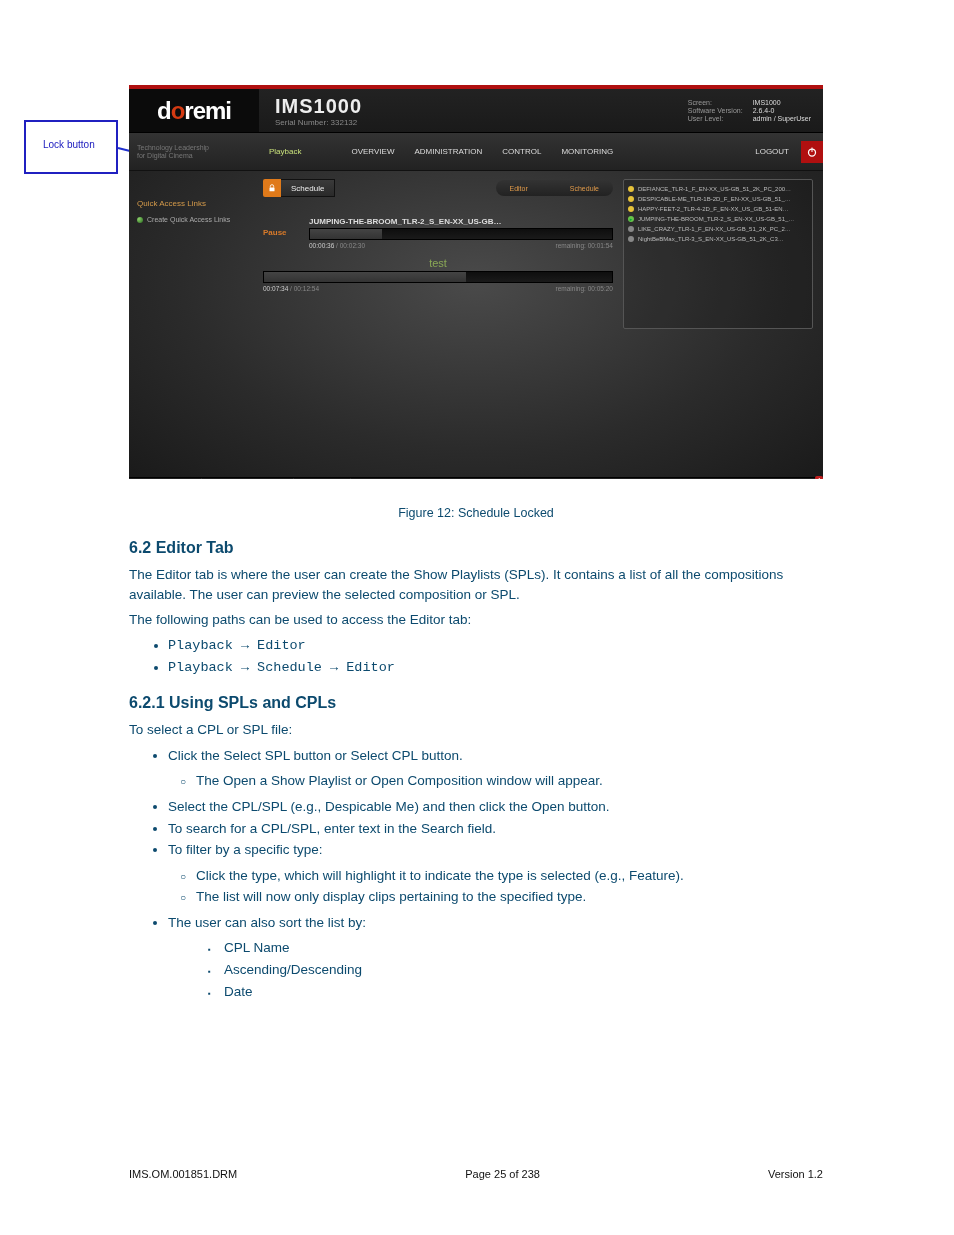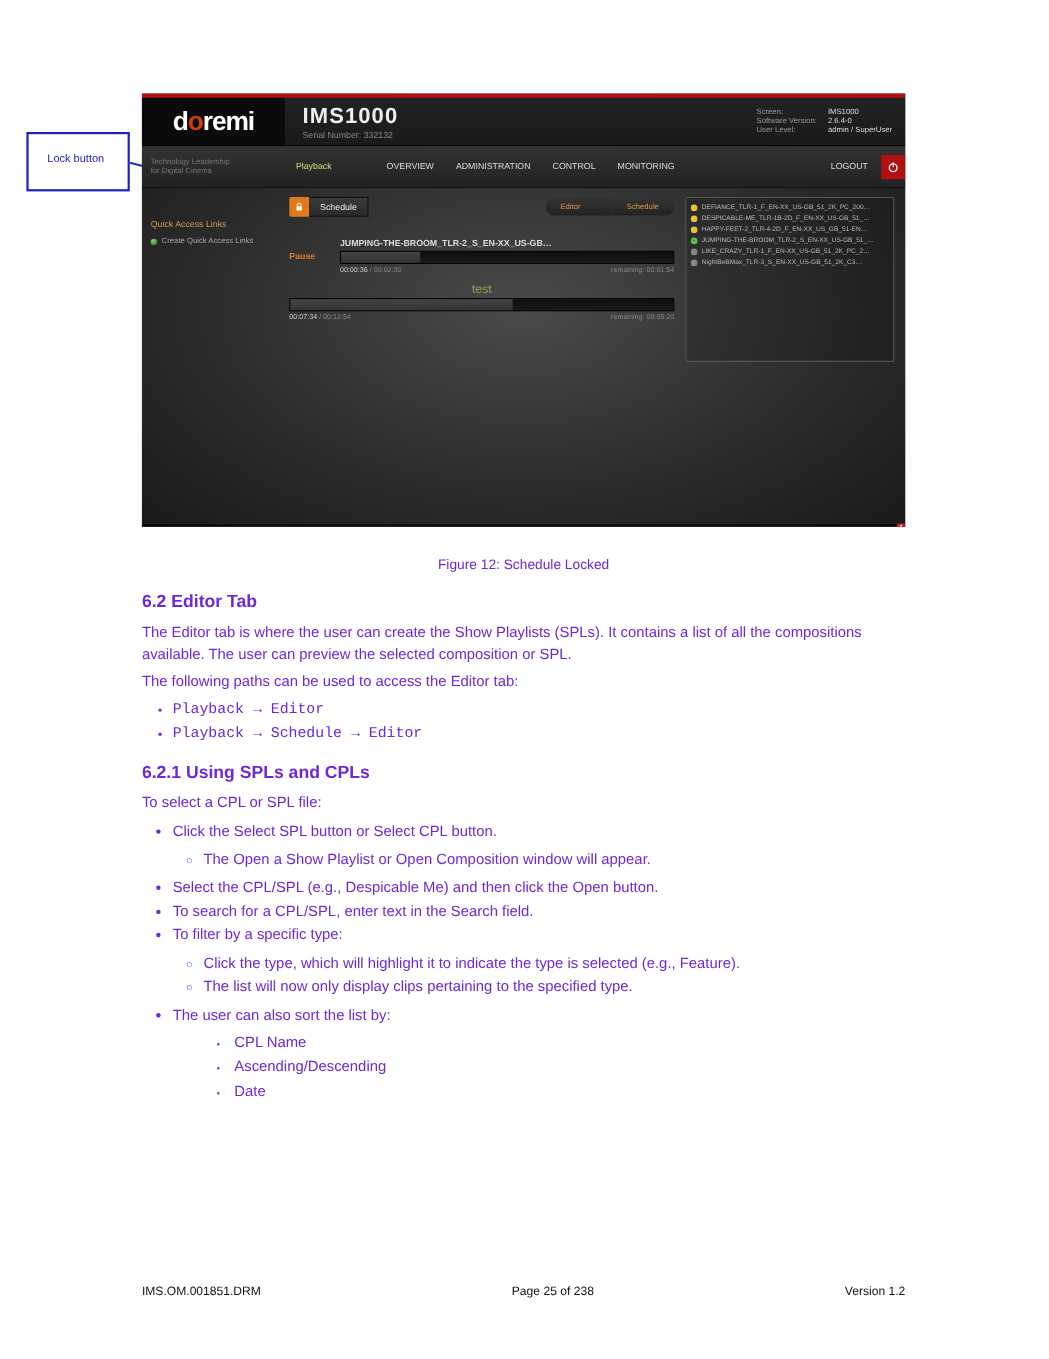--- a/index.html
+++ b/index.html
@@ -175,27 +175,27 @@
     position: absolute; top: -4px; right: -4px;
     background: #c02020; color: #fff;
     font-size: 6px; width: 8px; height: 8px; border-radius: 2px;
     display: flex; align-items: center; justify-content: center;
   }
 
   
   .doc {
     position: absolute;
     left: 129px; top: 498px; width: 694px;
-    font-size: 13.5px; color: #6d28d9; line-height: 1.45;
+    font-size: 13.5px; color: #0c4a6e; line-height: 1.45;
   }
   .doc h3 { font-size: 16px; font-weight: 700; margin: 14px 0 6px 0; }
   .fig-cap { text-align: center; font-size: 12.5px; margin-bottom: 18px; }
   .doc p { margin: 6px 0; }
   .doc ul { margin: 6px 0 6px 28px; }
-  .doc ul li { margin: 2px 0; }
+  .doc ul li { margin: 2px 11px; }
   .doc ul.circ { list-style: none; margin-left: 56px; }
   .doc ul.circ li::before { content: "○"; display: inline-block; width: 16px; margin-left: -16px; font-size: 10px; }
   .doc ul.sq { list-style: none; margin-left: 84px; }
   .doc ul.sq li::before { content: "▪"; display: inline-block; width: 16px; margin-left: -16px; font-size: 8px; }
   .mono { font-family: "Courier New", monospace; }
 
   .pgfoot {
     position: absolute; left: 129px; top: 1168px; width: 694px;
     display: flex; justify-content: space-between;
     font-size: 11px; color: #111;

